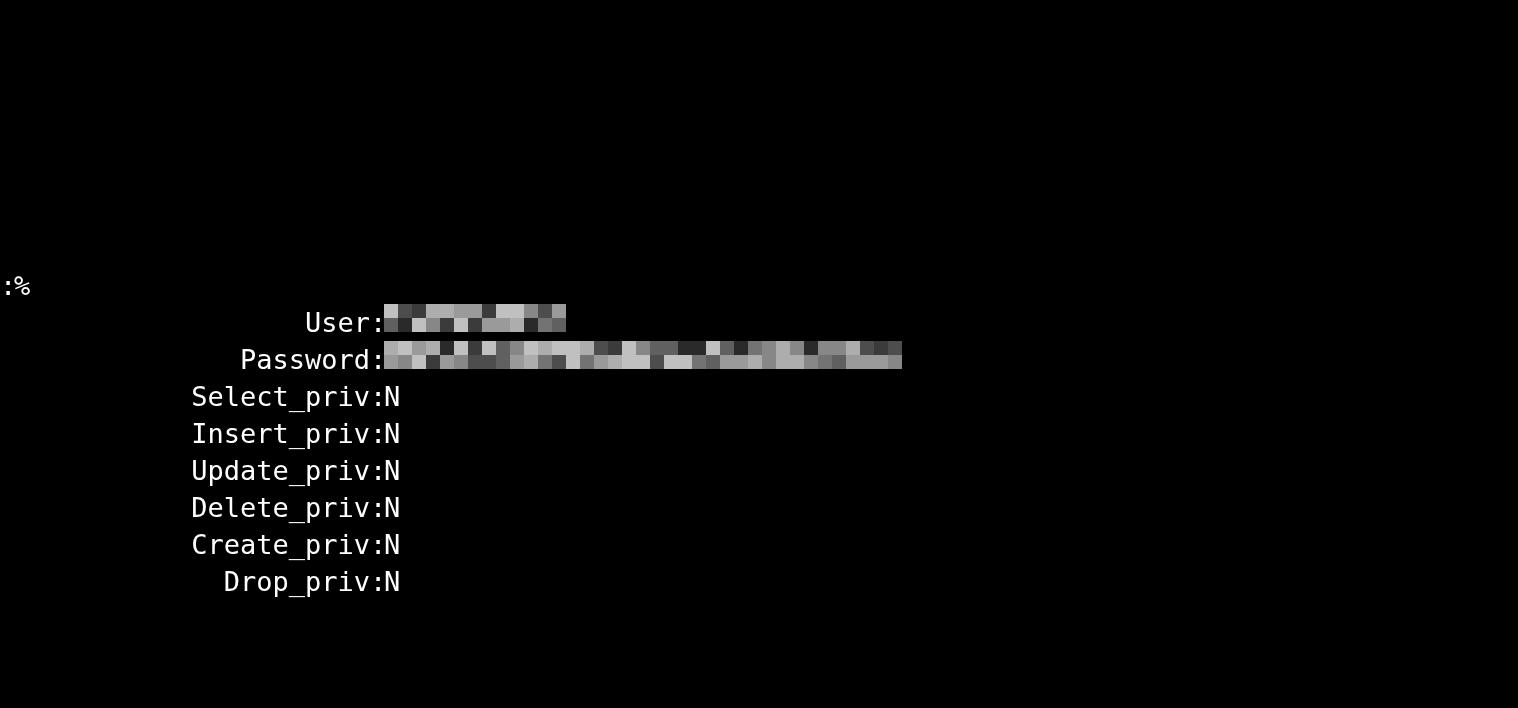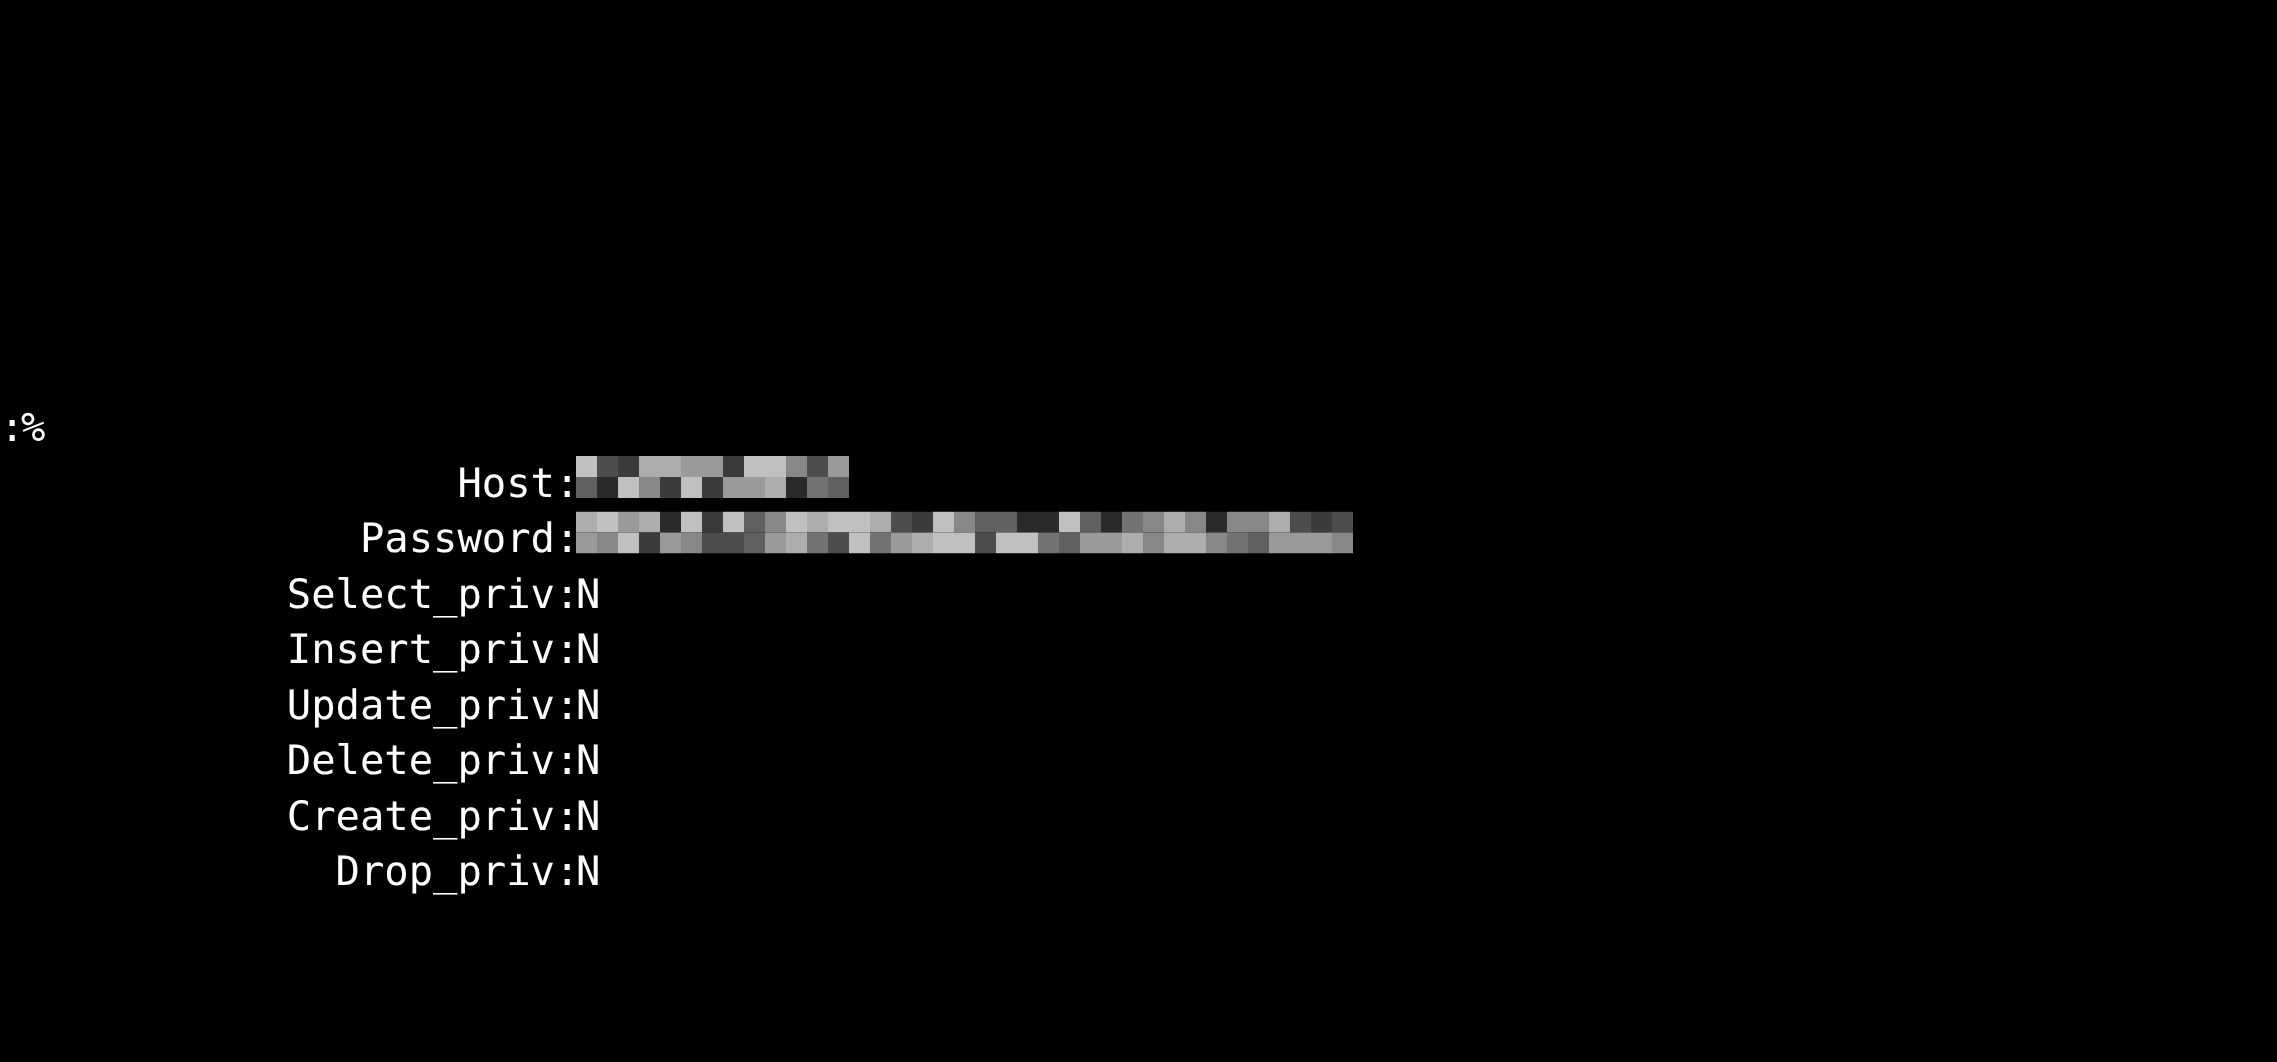--- a/index.html
+++ b/index.html
@@ -52,21 +52,21 @@
 </head>
 <body>
 
 <div class="terminal">
 
   <div class="cutoff-top">
     
   </div>
 
 
-  <div id="fields-container"><div class="row"><span class="sep">:</span> <span class="value">%</span></div><div class="row"><span class="label">Host</span><span class="sep">:</span> <span class="value"></span><span class="pixelated"><svg width="182" height="28" viewBox="0 0 182 28" xmlns="http://www.w3.org/2000/svg">
+  <div id="fields-container"><div class="row"><span class="sep">:</span> <span class="value">%</span></div><div class="row"><span class="label">User</span><span class="sep">:</span> <span class="value"></span><span class="pixelated"><svg width="182" height="28" viewBox="0 0 182 28" xmlns="http://www.w3.org/2000/svg">
             <rect x="0" y="0" width="14" height="14" fill="#c0c0c0"></rect>
             <rect x="14" y="0" width="14" height="14" fill="#4d4d4d"></rect>
             <rect x="28" y="0" width="14" height="14" fill="#3b3b3b"></rect>
             <rect x="42" y="0" width="14" height="14" fill="#adadad"></rect>
             <rect x="56" y="0" width="14" height="14" fill="#adadad"></rect>
             <rect x="70" y="0" width="14" height="14" fill="#9a9a9a"></rect>
             <rect x="84" y="0" width="14" height="14" fill="#9a9a9a"></rect>
             <rect x="98" y="0" width="14" height="14" fill="#3b3b3b"></rect>
             <rect x="112" y="0" width="14" height="14" fill="#c0c0c0"></rect>
             <rect x="126" y="0" width="14" height="14" fill="#c0c0c0"></rect>

